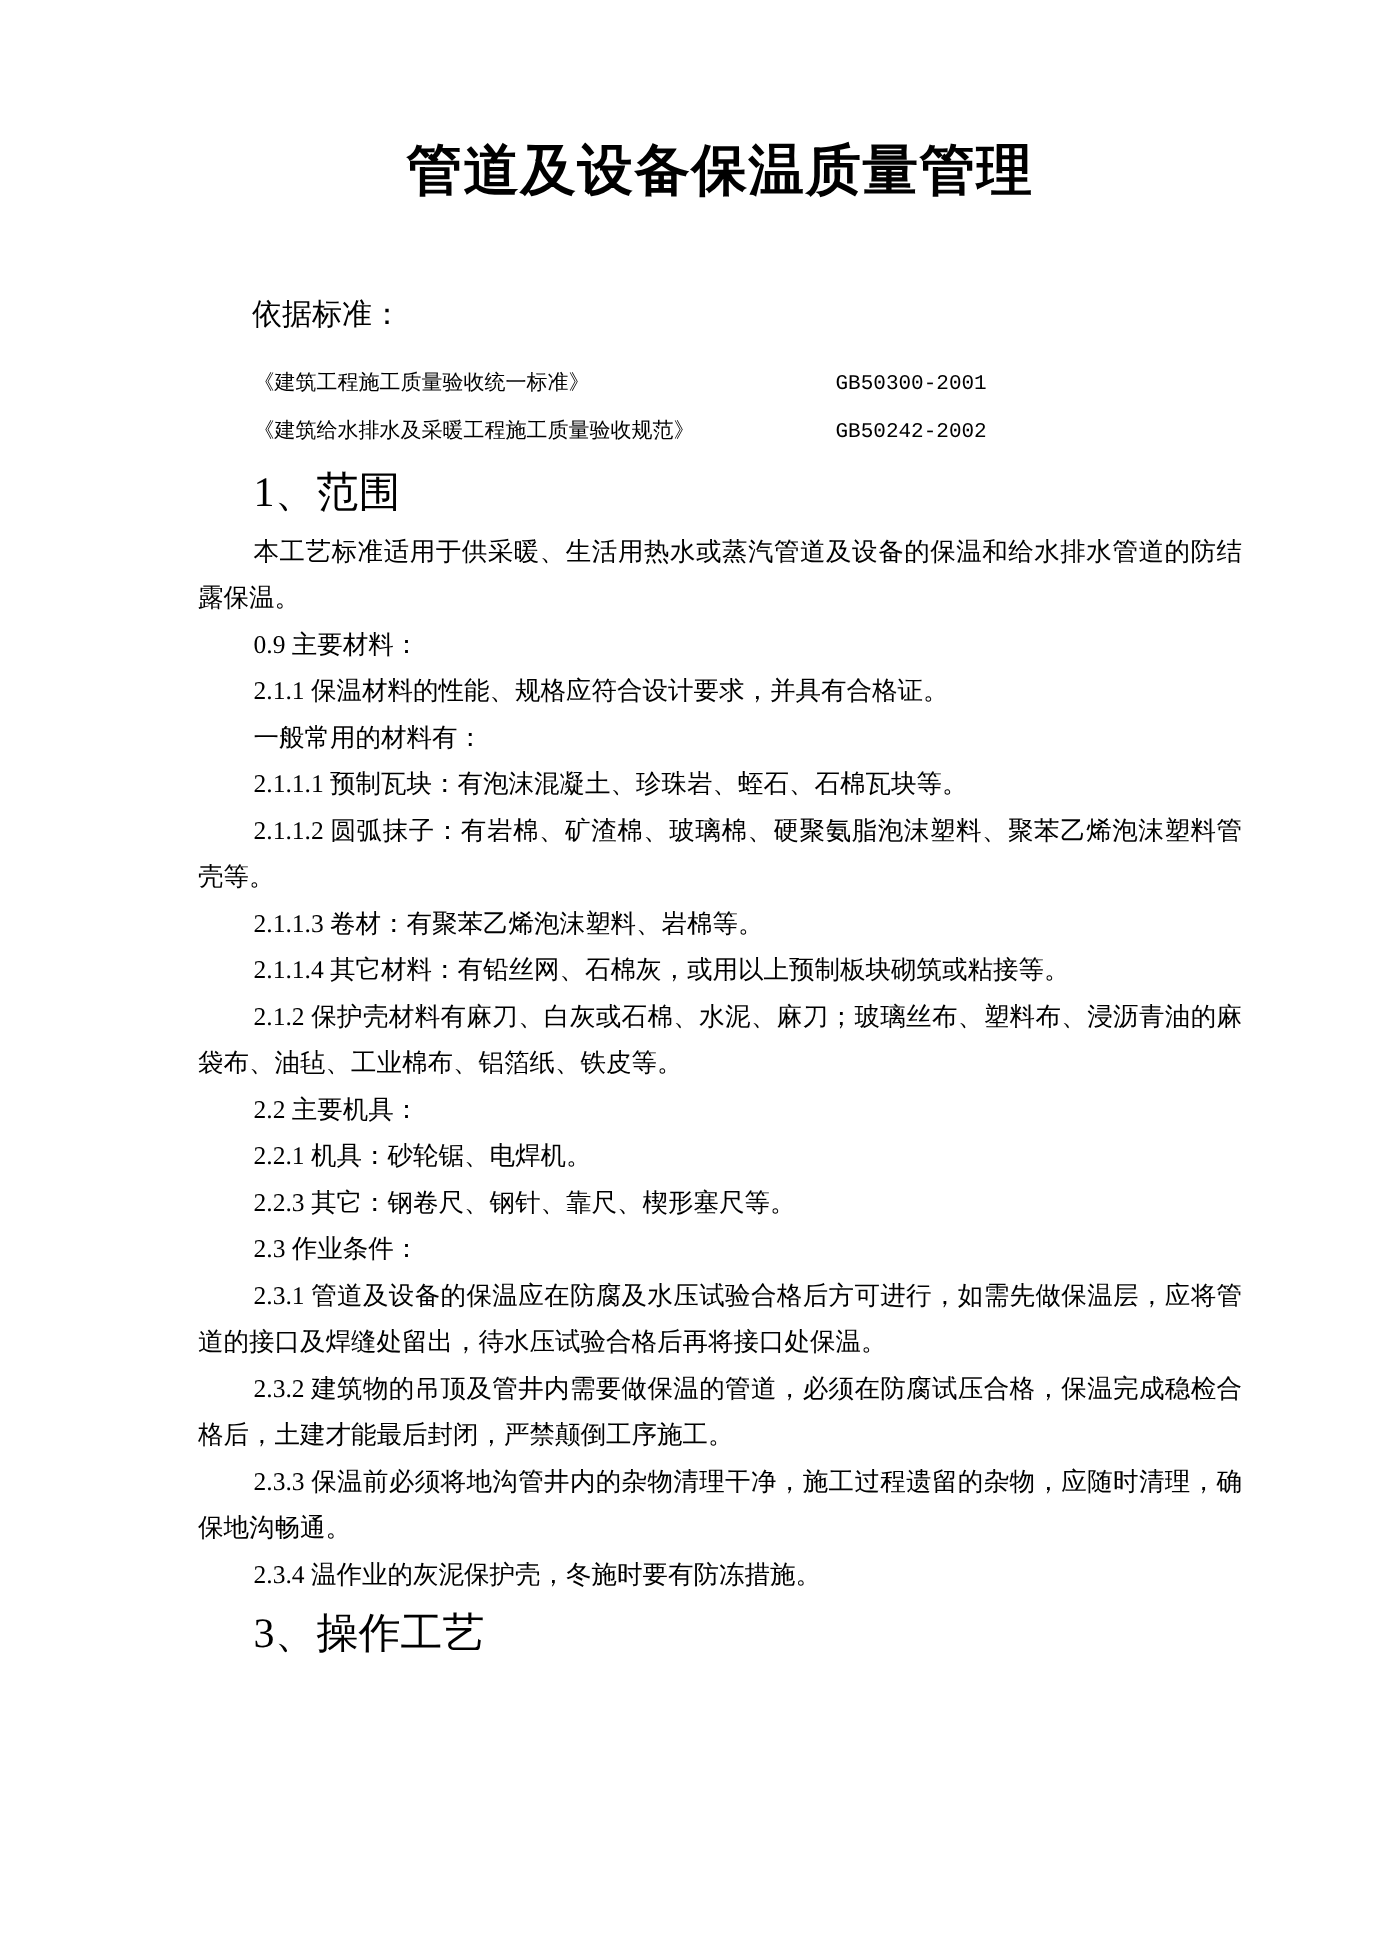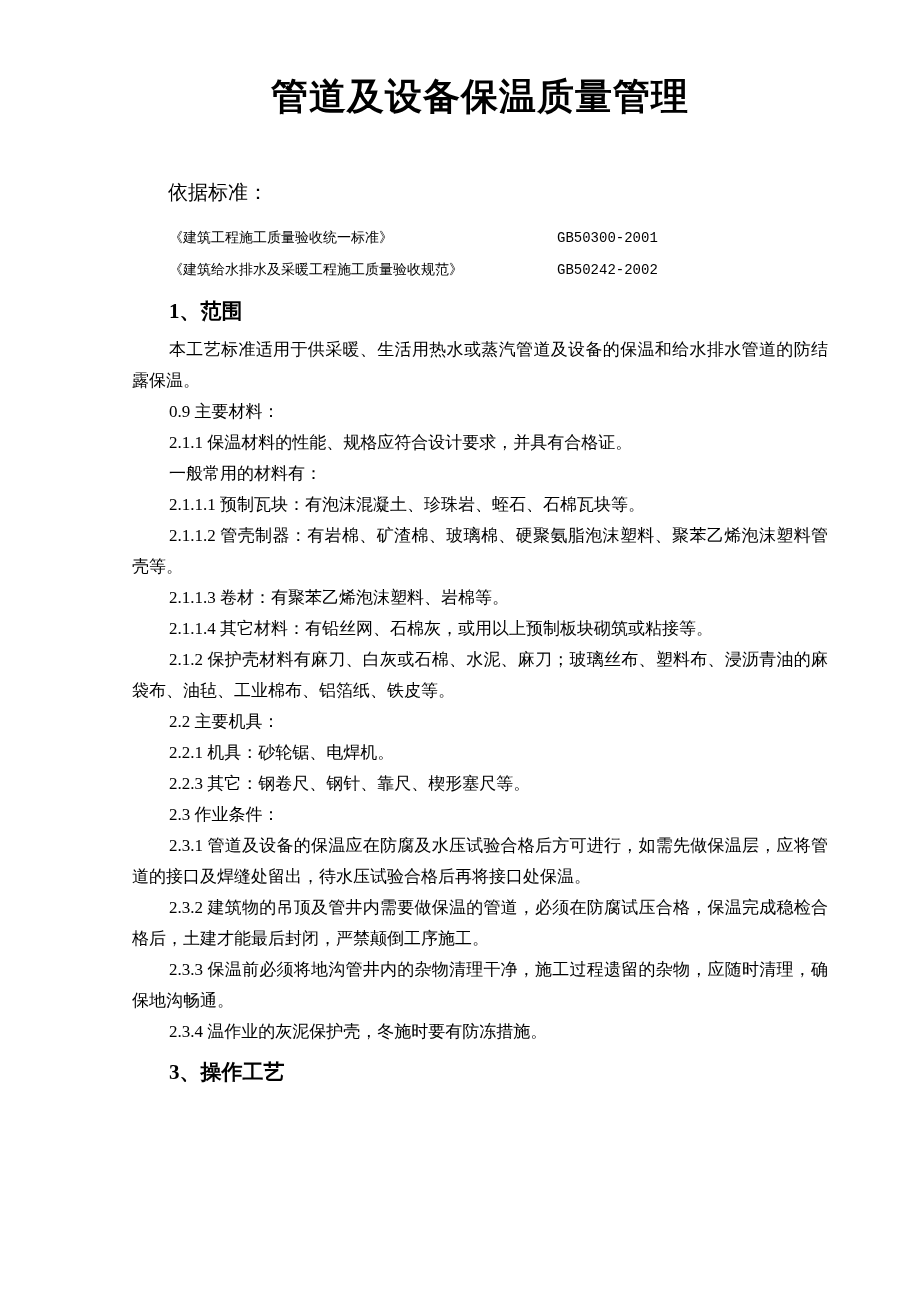--- a/index.html
+++ b/index.html
@@ -7,21 +7,21 @@
     padding: 0;
     background: #ffffff;
   }
   .page {
     position: relative;
     width: 920px;
     height: 1302px;
     box-sizing: border-box;
     background: #ffffff;
     color: #000000;
-    padding: 72px 92px 0 132px;
+    padding: 90px 92px 0 132px;
     font-family: "Liberation Serif", "DejaVu Serif", serif;
     overflow: hidden;
   }
   .doc-title {
     font-size: 37px;
     font-weight: bold;
     text-align: center;
     line-height: 50px;
     margin: 0 0 54px 0;
     letter-spacing: 1px;
@@ -46,22 +46,22 @@
   }
   .std-name {
     min-width: 344px;
     white-space: nowrap;
   }
   .std-code {
     font-family: Liberation Mono, monospace;
     white-space: nowrap;
   }
   .section-heading {
-    font-size: 21px;
-    font-weight: bold;
+    font-size: 28px;
+    font-weight: normal;
     line-height: 36px;
     margin: 7px 0 5px 0;
     text-indent: 37px;
   }
   .body-para {
     font-size: 17px;
     line-height: 31px;
     margin: 0;
     text-indent: 37px;
     text-align: justify;
@@ -88,21 +88,21 @@
     </div>
   </div>
 
   <h2 class="section-heading">1、范围</h2>
   <p class="body-para">本工艺标准适用于供采暖、生活用热水或蒸汽管道及设备的保温和给水排水管道的防结露保温。</p>
 
   <p class="body-para">0.9 主要材料：</p>
   <p class="body-para">2.1.1 保温材料的性能、规格应符合设计要求，并具有合格证。</p>
   <p class="body-para">一般常用的材料有：</p>
   <p class="body-para">2.1.1.1 预制瓦块：有泡沫混凝土、珍珠岩、蛭石、石棉瓦块等。</p>
-  <p class="body-para">2.1.1.2 管壳制器：有岩棉、矿渣棉、玻璃棉、硬聚氨脂泡沫塑料、聚苯乙烯泡沫塑料管壳等。</p>
+  <p class="body-para">2.1.1.2 圆弧抹子：有岩棉、矿渣棉、玻璃棉、硬聚氨脂泡沫塑料、聚苯乙烯泡沫塑料管壳等。</p>
   <p class="body-para">2.1.1.3 卷材：有聚苯乙烯泡沫塑料、岩棉等。</p>
   <p class="body-para">2.1.1.4 其它材料：有铅丝网、石棉灰，或用以上预制板块砌筑或粘接等。</p>
   <p class="body-para">2.1.2 保护壳材料有麻刀、白灰或石棉、水泥、麻刀；玻璃丝布、塑料布、浸沥青油的麻袋布、油毡、工业棉布、铝箔纸、铁皮等。</p>
   <p class="body-para">2.2 主要机具：</p>
   <p class="body-para">2.2.1 机具：砂轮锯、电焊机。</p>
   <p class="body-para">2.2.3 其它：钢卷尺、钢针、靠尺、楔形塞尺等。</p>
   <p class="body-para">2.3 作业条件：</p>
   <p class="body-para">2.3.1 管道及设备的保温应在防腐及水压试验合格后方可进行，如需先做保温层，应将管道的接口及焊缝处留出，待水压试验合格后再将接口处保温。</p>
   <p class="body-para">2.3.2 建筑物的吊顶及管井内需要做保温的管道，必须在防腐试压合格，保温完成稳检合格后，土建才能最后封闭，严禁颠倒工序施工。</p>
   <p class="body-para">2.3.3 保温前必须将地沟管井内的杂物清理干净，施工过程遗留的杂物，应随时清理，确保地沟畅通。</p>

